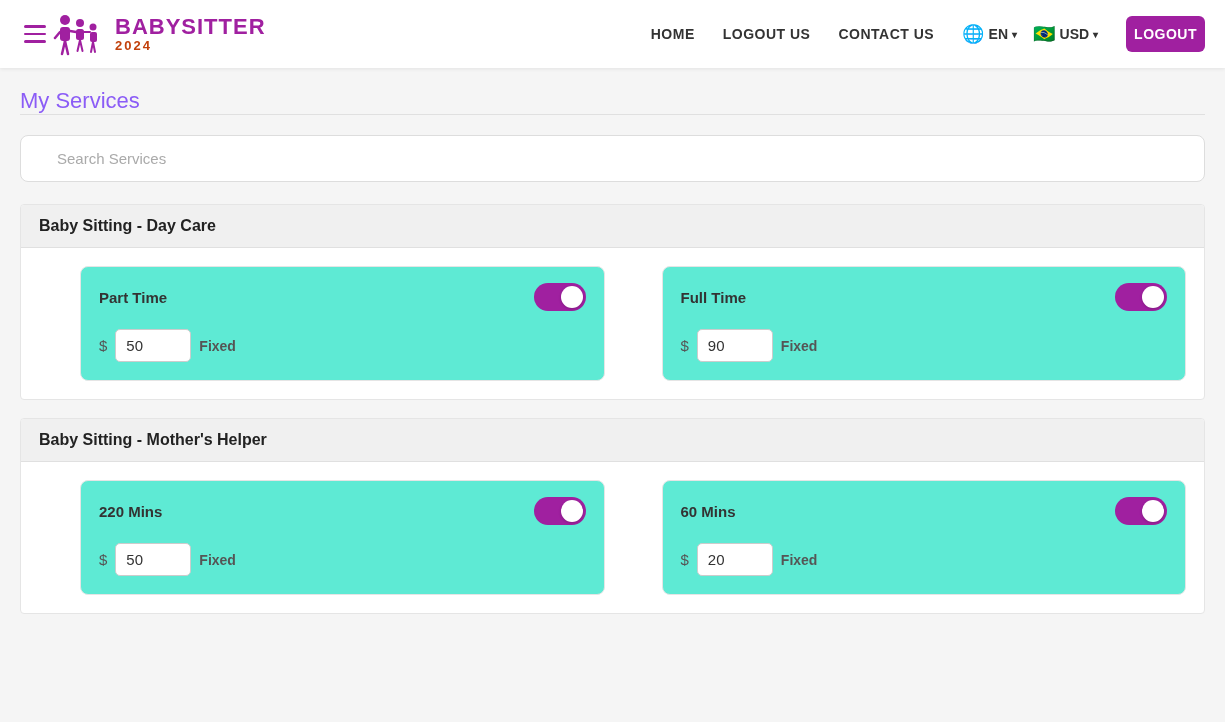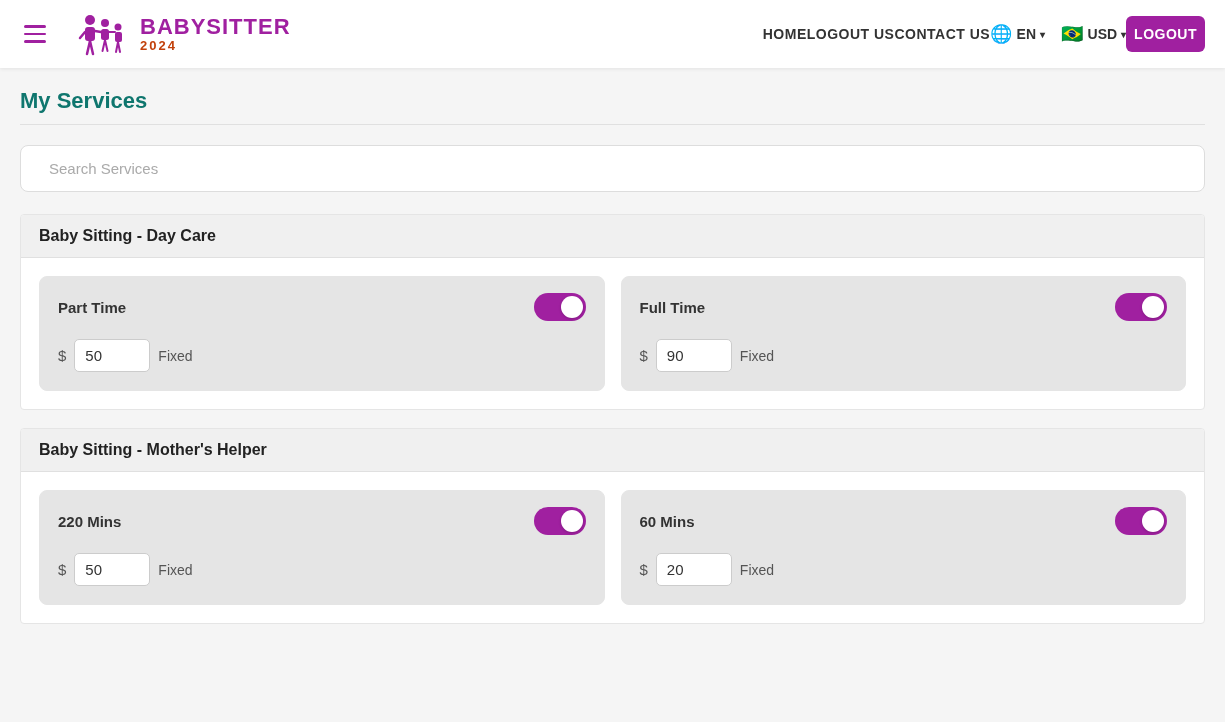--- a/index.html
+++ b/index.html
@@ -13,21 +13,21 @@
       background: #fff;
       padding: 0 20px;
       height: 68px;
       box-shadow: 0 1px 4px rgba(0,0,0,0.08);
       position: relative;
       z-index: 10;
     }
     .header-left {
       display: flex;
       align-items: center;
-      gap: 28px;
+      gap: 3px;
     }
     .hamburger-icon {
       display: flex;
       flex-direction: column;
       gap: 5px;
       cursor: pointer;
       padding: 4px;
     }
     .hamburger-icon span {
       display: block;
@@ -58,20 +58,21 @@
     }
     .logo-year {
       font-size: 13px;
       color: #c2410c;
       font-weight: 600;
       letter-spacing: 2px;
     }
     .header-nav {
       display: flex;
       align-items: center;
+      gap: 28px;
     }
     .nav-link {
       font-size: 14px;
       font-weight: 600;
       color: #333;
       text-decoration: none;
       letter-spacing: 0.5px;
       cursor: pointer;
     }
     .lang-currency {
@@ -107,34 +108,33 @@
     }
 
     
     .page-content {
       padding: 20px 20px 40px 20px;
       max-width: 1225px;
       margin: 0 auto;
     }
     .page-title {
       font-size: 22px;
-      font-weight: 700;
-      color: #0f766e;
-      margin-bottom: 10px;
+      font-weight: 400;
+      color: #8b5cf6;
     }
     .title-divider {
       border: none;
       border-top: 1.5px solid #e0e0e0;
       margin-bottom: 20px;
     }
 
     
     .search-bar {
       width: 100%;
-      padding: 14px 28px;
+      padding: 14px 36px;
       border: 1.5px solid #ddd;
       border-radius: 8px;
       font-size: 15px;
       color: #999;
       background: #fff;
       outline: none;
       margin-bottom: 22px;
     }
     .search-bar::placeholder { color: #aaa; }
 
@@ -158,21 +158,22 @@
       display: flex;
       gap: 0;
       padding: 18px;
       gap: 16px;
     }
     .service-option-card {
       flex: 1;
       border: 1px solid #e5e5e5;
       border-radius: 8px;
       padding: 16px 18px 18px 18px;
-      background: #e5e5e5;
+      background: #5eead4;
+      margin-left: 41px;
     }
     .option-header {
       display: flex;
       align-items: center;
       justify-content: space-between;
       margin-bottom: 18px;
     }
     .option-label {
       font-size: 15px;
       font-weight: 600;
@@ -222,21 +223,21 @@
       border: 1px solid #ccc;
       border-radius: 5px;
       font-size: 15px;
       color: #333;
       outline: none;
       text-align: left;
     }
     .price-type {
       font-size: 14px;
       color: #555;
-      font-weight: 400;
+      font-weight: 700;
     }
   </style>
 </head>
 <body>
 
 <header class="header">
   <div class="header-left">
     <div class="hamburger-icon">
       <span></span>
         <span></span>

